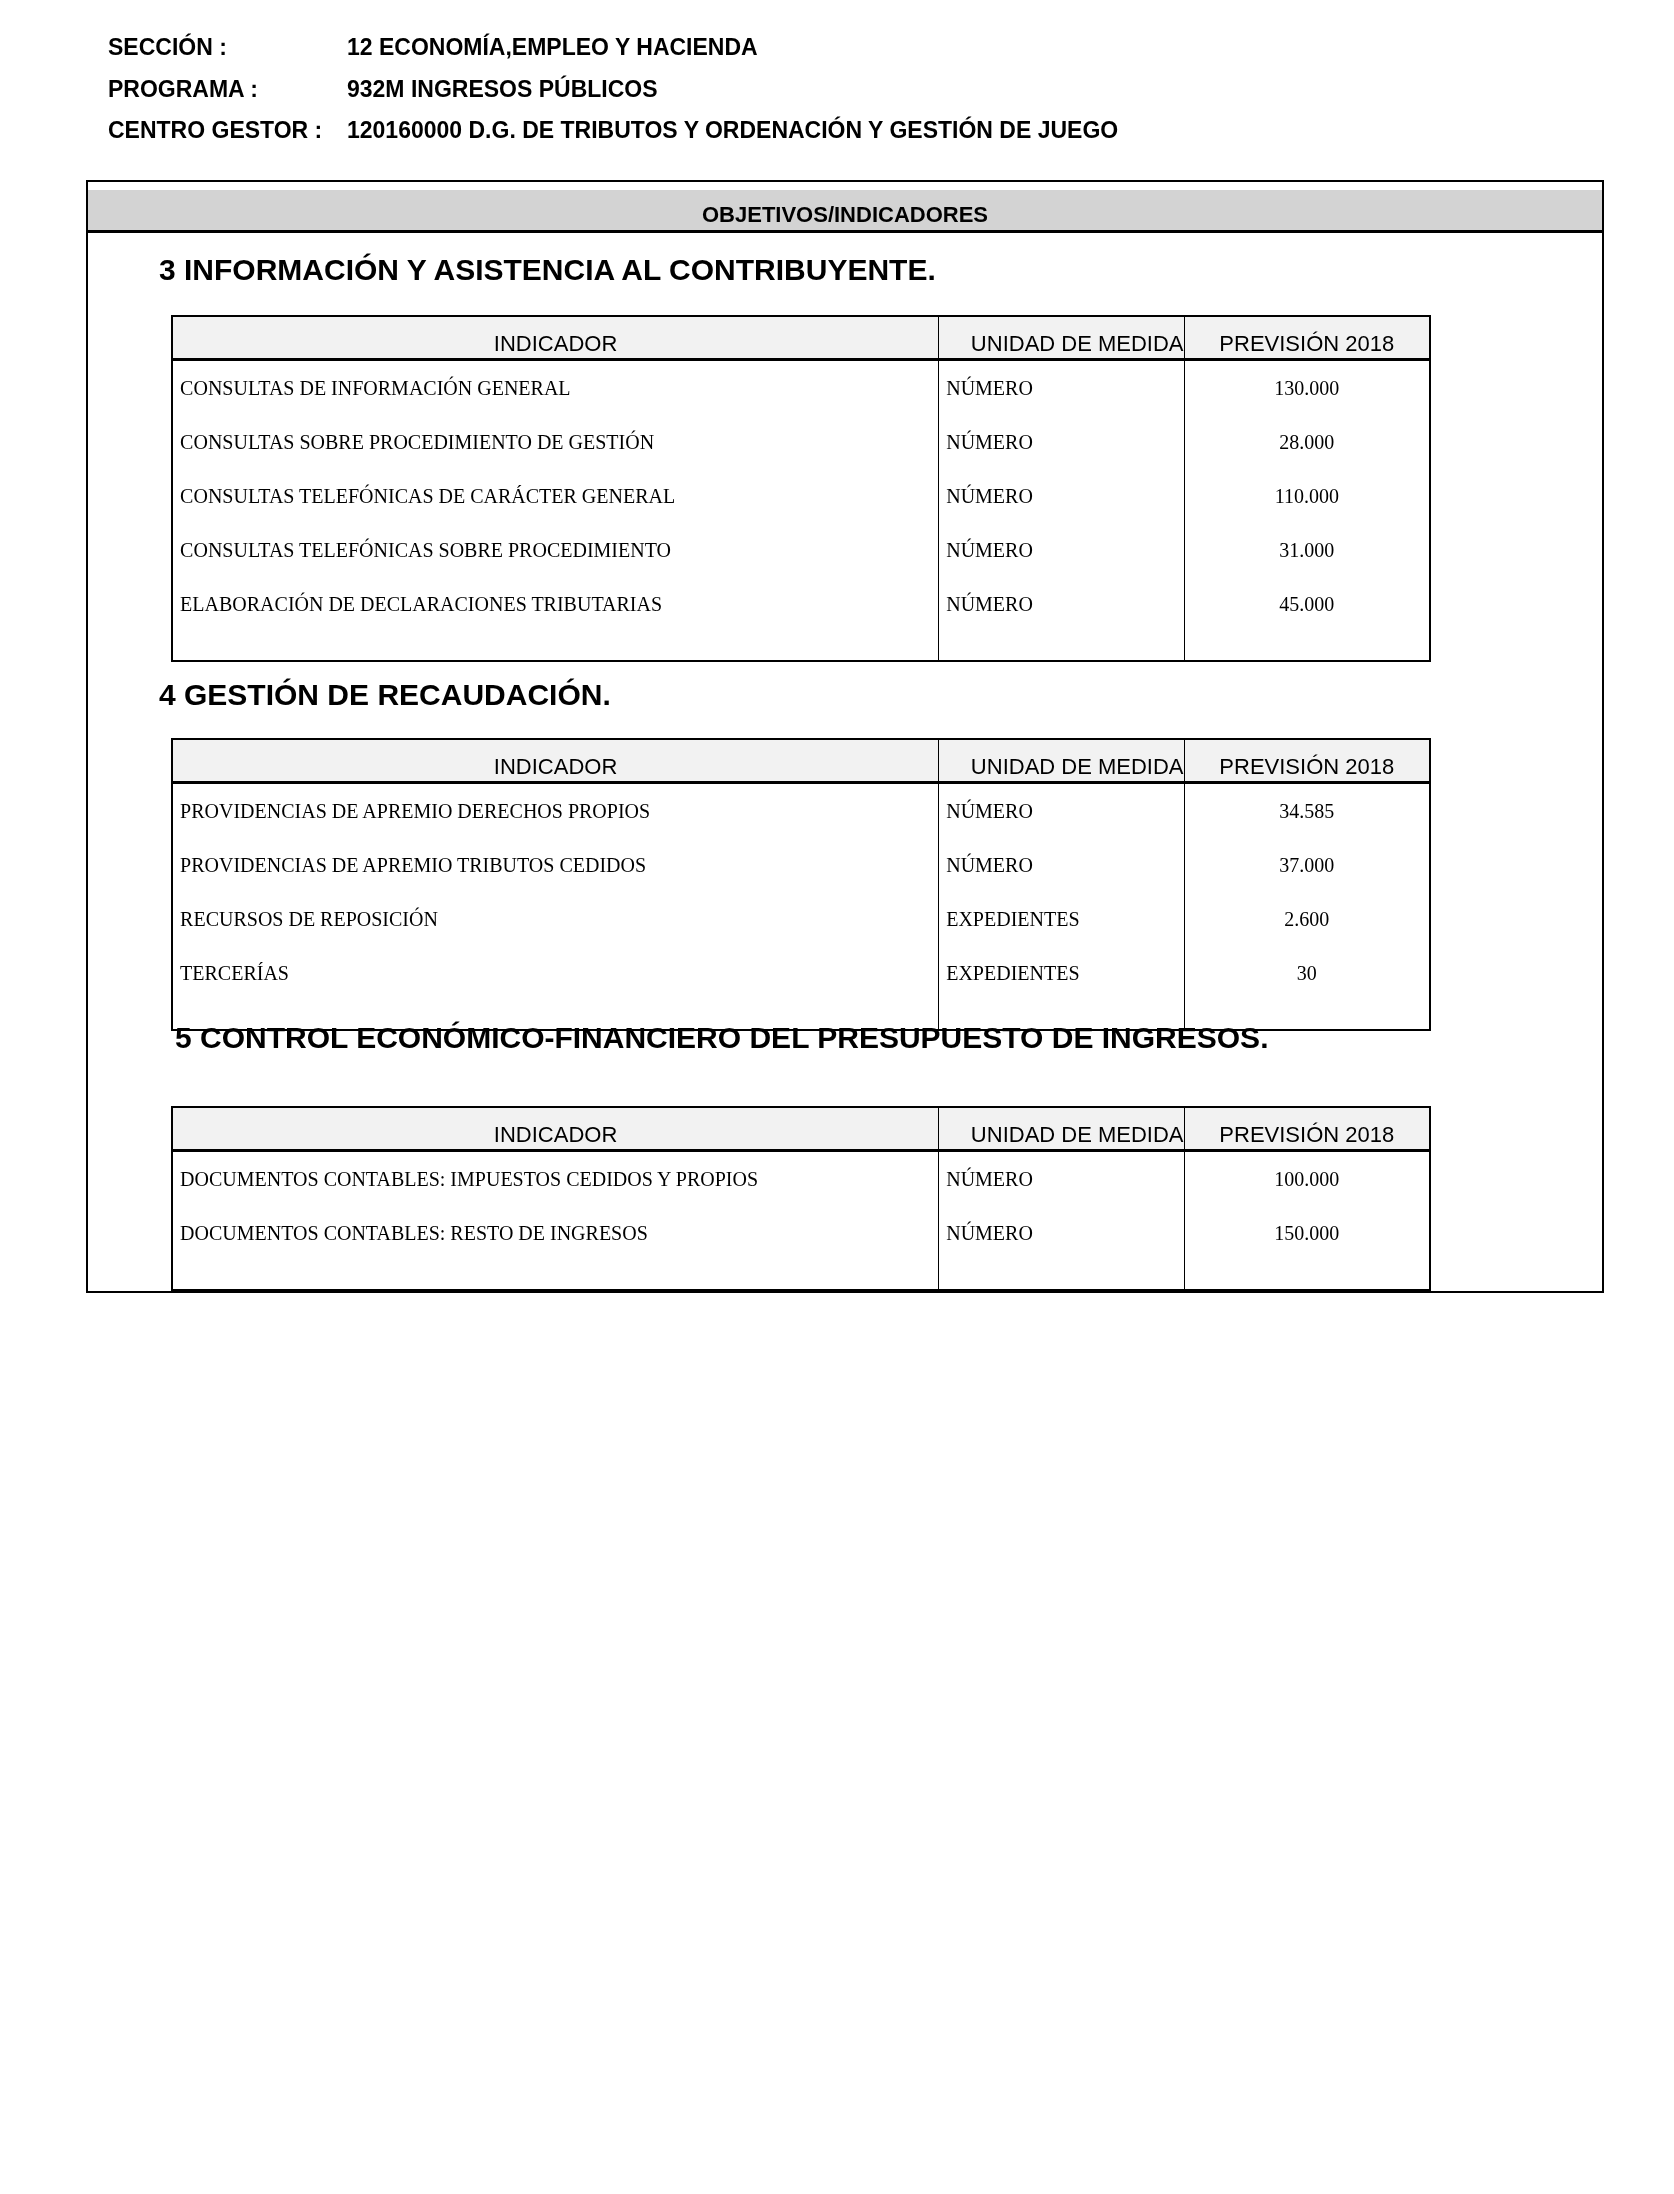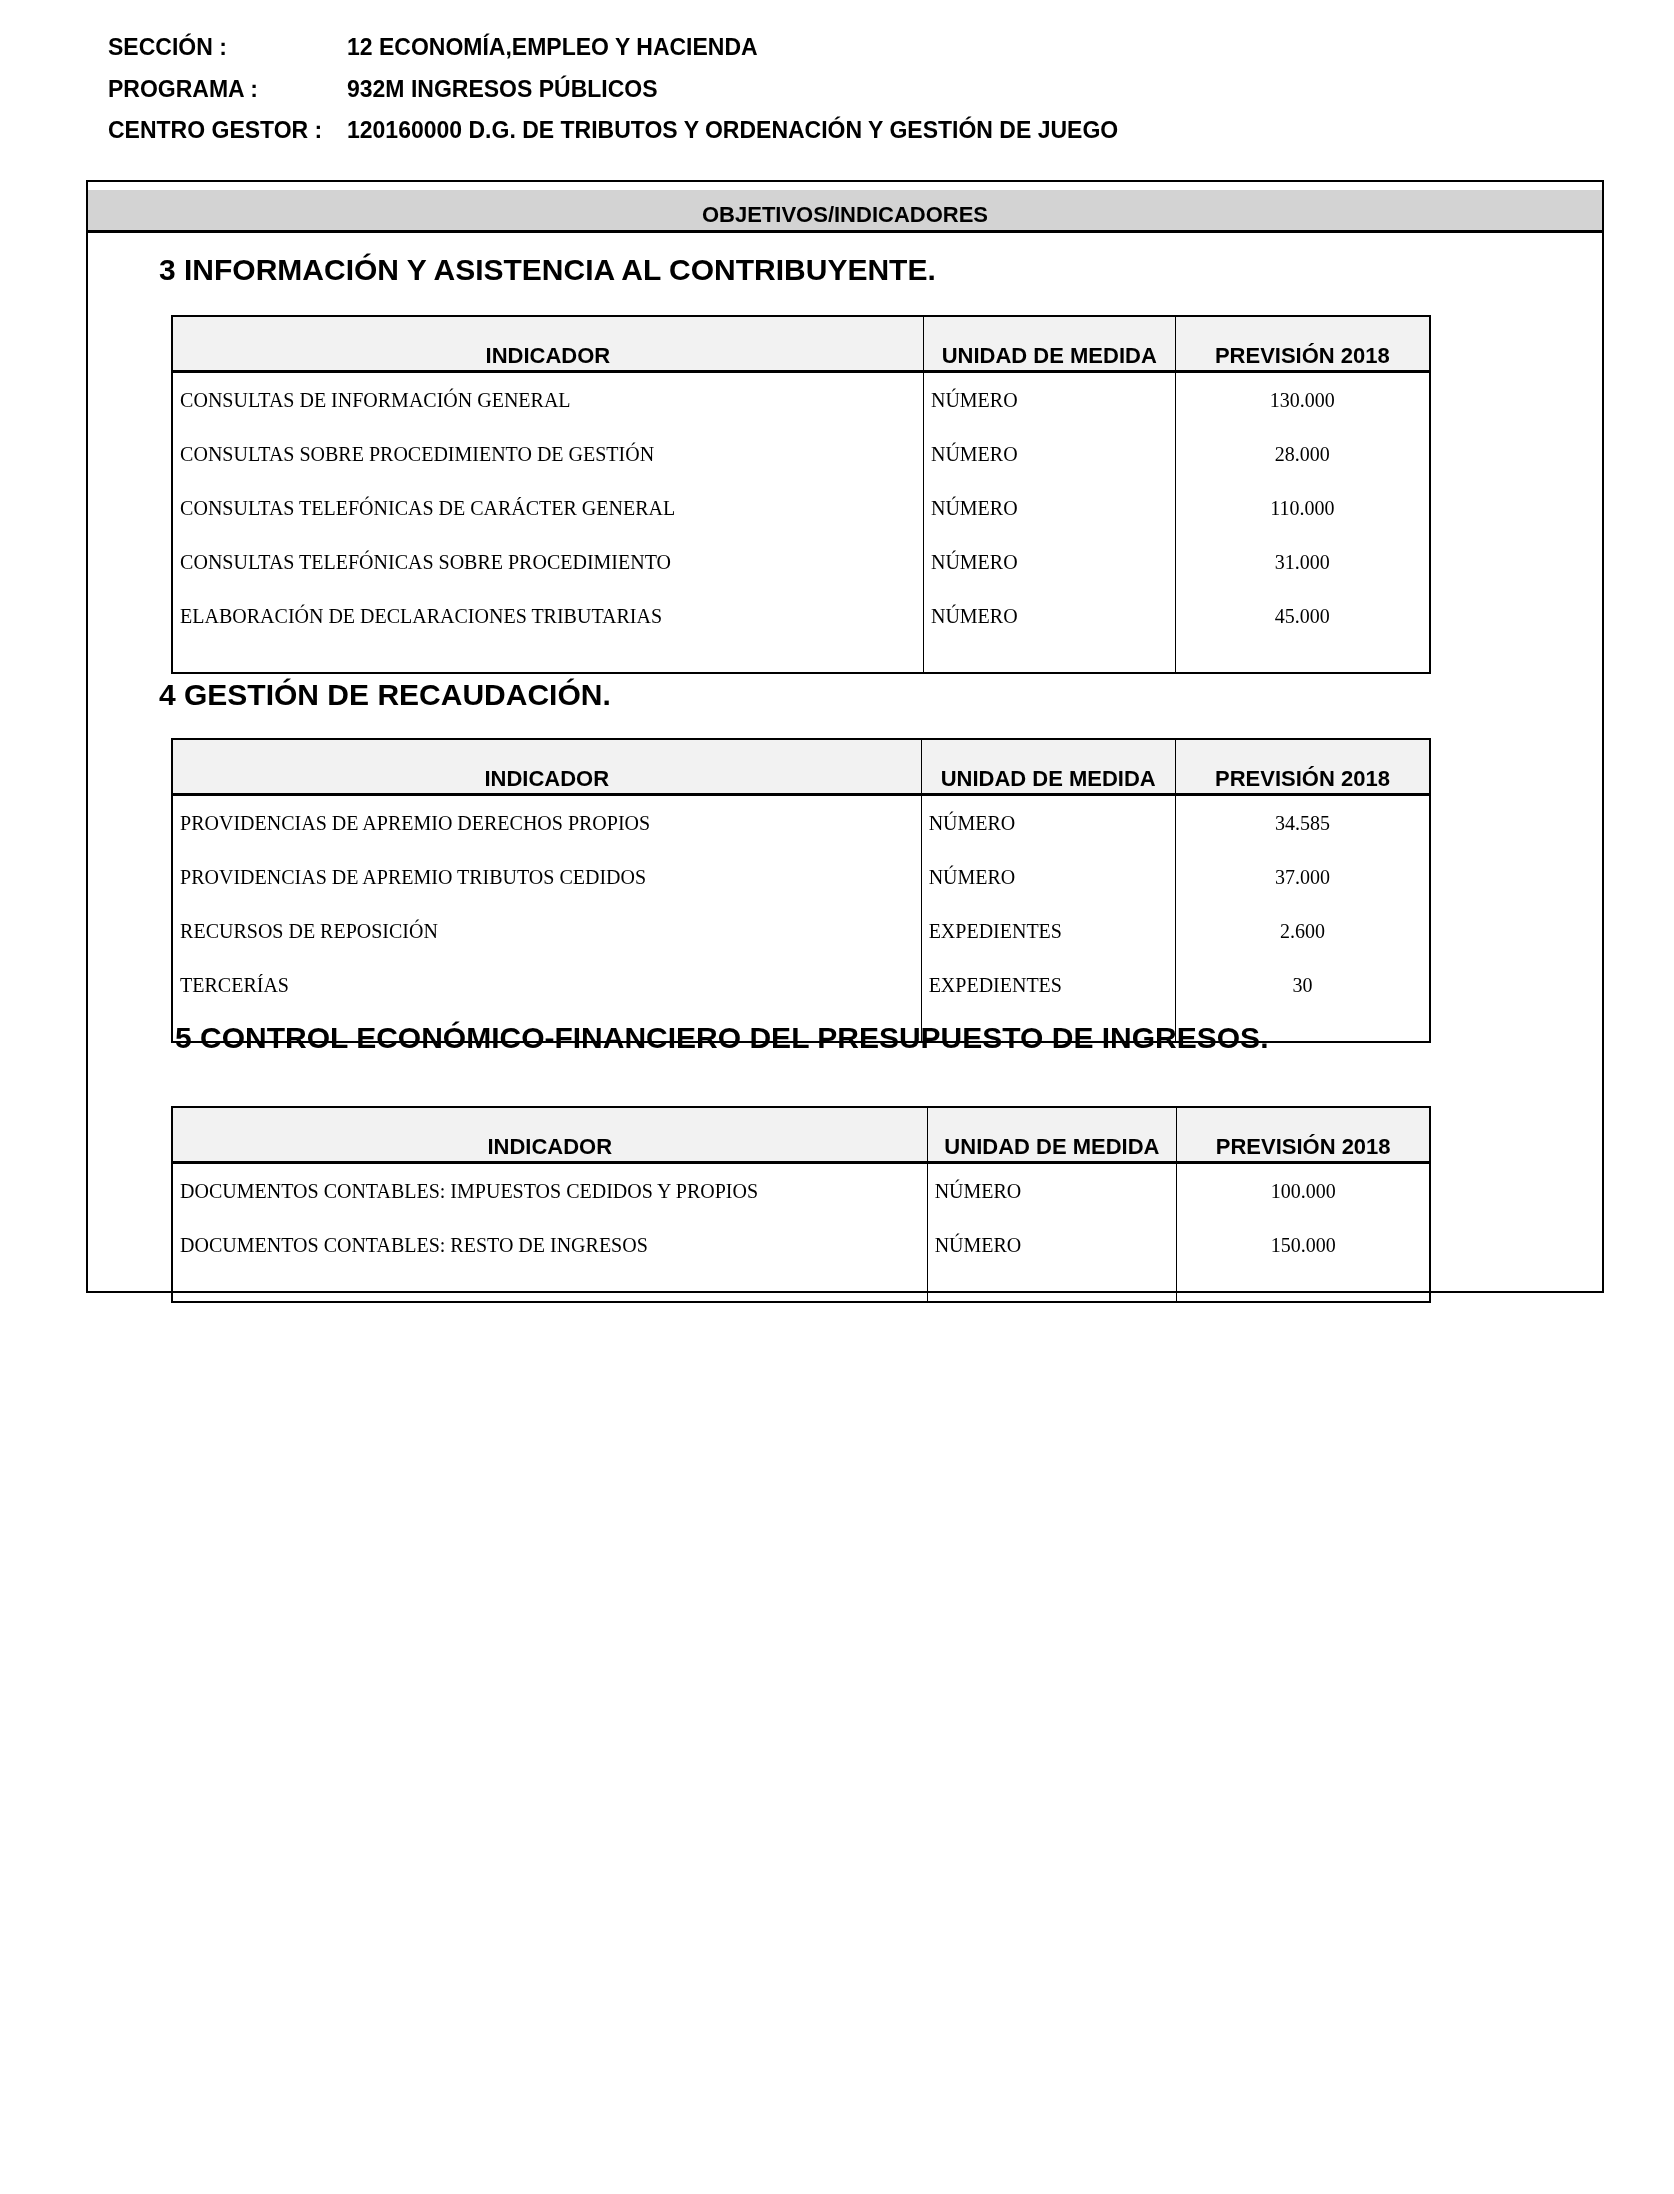--- a/index.html
+++ b/index.html
@@ -5,28 +5,28 @@
   html, body { margin:0; padding:0; background:#ffffff; }
   body { width:1675px; height:2194px; position:relative; font-family:"Liberation Sans", sans-serif; color:#000; }
   .meta { position:absolute; left:94px; font-weight:bold; font-size:23px; }
   .meta .lbl { position:absolute; left:14px; white-space:nowrap; }
   .meta .val { position:absolute; left:253px; white-space:nowrap; }
   .outer { position:absolute; left:86px; top:180px; width:1514px; height:1109px; border:2.9px solid #000; }
   .band { position:absolute; left:0; top:8px; right:0; height:40px; background:#d3d3d3; border-bottom:3.6px solid #000;
           text-align:center; font-weight:bold; font-size:22px; line-height:50px; }
   .obj-title { position:absolute; left:71px; font-weight:bold; font-size:30px; white-space:nowrap; }
   table.ind { position:absolute; left:83px; width:1260px; border-collapse:collapse; border:2.9px solid #000; }
-  table.ind th { background:#f2f2f2; font-weight:bold; font-size:22px; height:40px; padding:12px; vertical-align:bottom;
+  table.ind th { background:#f2f2f2; font-weight:normal; font-size:22px; height:40px; padding:0; vertical-align:bottom;
                  border-bottom:3.6px solid #000; border-left:1.4px solid #000; padding-bottom:1.4px;margin-left:24px; }
   table.ind th:first-child { border-left:none; }
   table.ind td { font-size:20px; height:54px; padding:0 7.1px; border-left:1.4px solid #000; white-space:nowrap; vertical-align:middle;font-family:Liberation Serif, serif; }
   table.ind td:first-child { border-left:none; }
   table.ind td.num { text-align:center; }
   table.ind tr.pad td { height:28.5px; }
-  .c1 { width:745px; } .c2 { width:238px; } .c3 { width:238px; }
+  .c1 { width:745px; } .c2 { width:238px;text-align:right; } .c3 { width:238px; }
 </style>
 </head>
 <body>
 
 <div class="meta" style="top:34px;">
   <span class="lbl">SECCIÓN :</span>
   <span class="val">12 ECONOMÍA,EMPLEO Y HACIENDA</span>
 </div>
 <div class="meta" style="top:76px;">
   <span class="lbl">PROGRAMA :</span>

